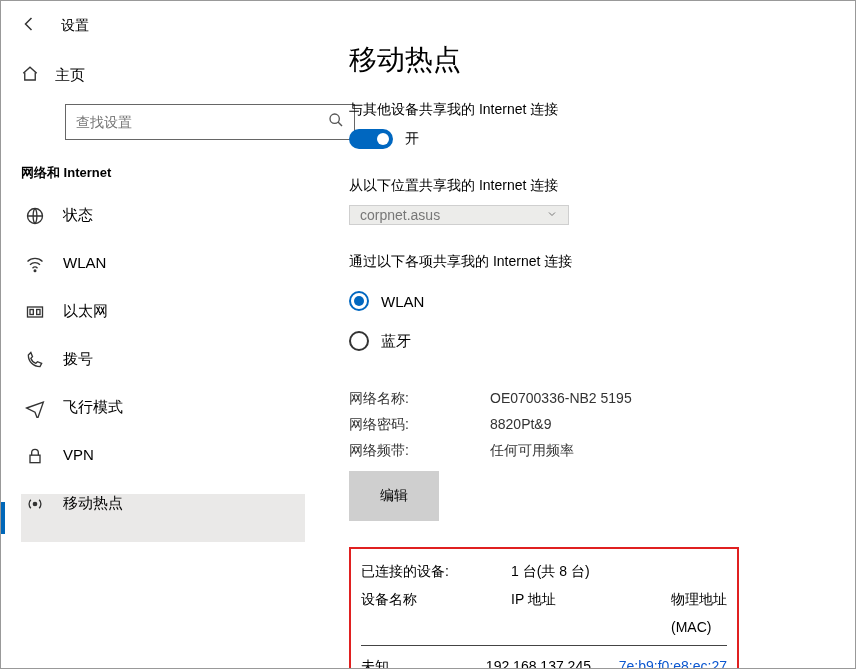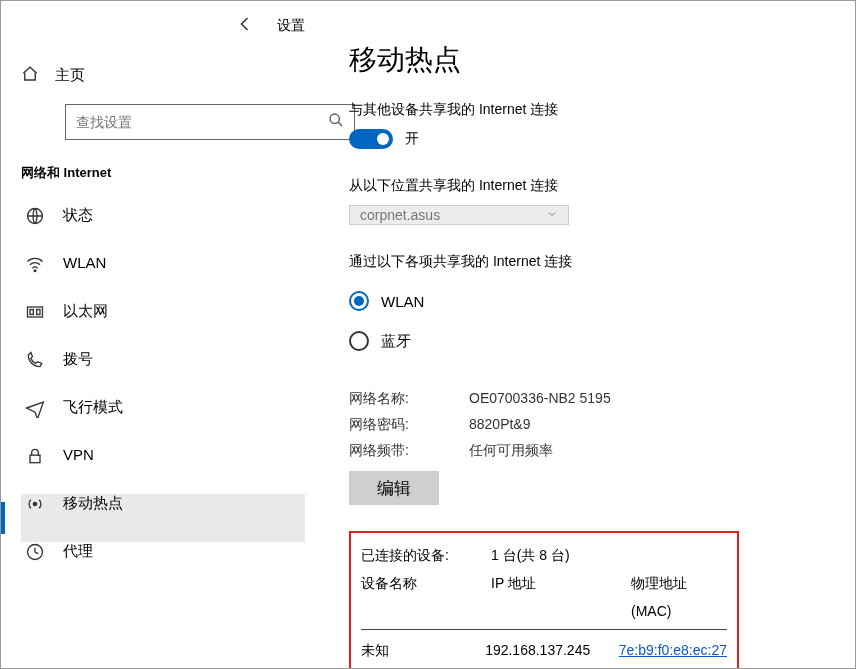--- a/index.html
+++ b/index.html
@@ -8,21 +8,21 @@
     background: #ffffff;
     width: 856px;
     height: 669px;
     overflow: hidden;
     border: 1px solid #999;
     position: relative;
   }
   .app { display: flex; height: 100%; }
   .left { width: 320px; padding: 14px 16px 0 20px; }
   .right { flex: 1; padding: 22px 28px 0 28px; position: relative; }
-  .headrow { display: flex; align-items: center; gap: 22px; margin-bottom: 6px; justify-content: flex-end; }
+  .headrow { display: flex; align-items: center; gap: 22px; margin-bottom: 6px; }
   .back-icon svg { width: 18px; height: 18px; }
   .app-title { font-size: 14px; }
   .home-row { display: flex; align-items: center; gap: 16px; margin-top: 28px; margin-bottom: 18px; }
   .home-row svg { width: 18px; height: 18px; }
   .home-row span { font-size: 15px; }
   .search-box {
     width: 290px; height: 36px;
     border: 1px solid #666;
     display: flex; align-items: center; justify-content: space-between;
     padding: 0 10px; color: #555; margin-left: 44px;
@@ -69,30 +69,30 @@
   .radio-group { margin-bottom: 24px; }
   .radio-item { display: flex; align-items: center; gap: 12px; height: 40px; font-size: 15px; }
   .radio-outer {
     width: 20px; height: 20px; border-radius: 50%;
     border: 2px solid #333; display: flex; align-items: center; justify-content: center;
   }
   .radio-outer.sel { border-color: #0067c0; }
   .radio-inner { width: 10px; height: 10px; background: #0067c0; border-radius: 50%; }
   .kv { display: flex; font-size: 14px; line-height: 26px; }
   .kv .k { width: 120px; color: #333; }
-  .kv .v { color: #333; }
+  .kv .v { color: #333; margin-left: 21px; }
   .edit-btn {
-    width: 90px; height: 34px; background: #cfcfcf; border: none;
-    font-size: 17px; margin-top: 8px; font-family: inherit;
+    width: 90px; height: 50px; background: #cfcfcf; border: none;
+    font-size: 14px; margin-top: 8px; font-family: inherit;
   }
   .red-box {
     border: 2px solid #e02020; padding: 8px 10px 10px 10px; margin-top: 26px;
     width: 390px;
   }
-  .rb-row { display: flex; font-size: 14px; line-height: 28px; }
+  .rb-row { display: flex; font-size: 14px; line-height: 28px; gap: 20px; }
   .rb-row .c1 { width: 130px; }
   .rb-row .c2 { width: 140px; }
   .rb-row .c3 { flex: 1; }
   .rb-hr { border: none; border-top: 1px solid #444; margin: 4px 0 6px 0; }
   .mac-link { color: #0b57d0; text-decoration: underline; }
 </style>
 </head>
 <body>
 
 <div class="app">
@@ -183,29 +183,20 @@
       </div>
       <div class="nav-item active">
         <span class="nav-icon">
             <svg viewBox="0 0 24 24" fill="none" stroke="#333" stroke-width="1.6">
               <circle cx="12" cy="12" r="2" fill="#333"></circle>
               <path d="M7 7a7 7 0 000 10M17 7a7 7 0 010 10"></path>
             </svg>
           </span>
         <span>移动热点</span>
       </div>
-      <div class="nav-item">
-        <span class="nav-icon">
-            <svg viewBox="0 0 24 24" fill="none" stroke="#333" stroke-width="1.6">
-              <circle cx="12" cy="12" r="9"></circle>
-              <path d="M12 7v5l4 2"></path>
-            </svg>
-          </span>
-        <span>代理</span>
-      </div>
     </div>
   </div>
 
   <div class="right">
     <h1 class="page-title">移动热点</h1>
 
     <div class="section-label">与其他设备共享我的 Internet 连接</div>
     <div class="toggle-row">
       <div class="toggle"></div>
       <span class="toggle-label">开</span>

